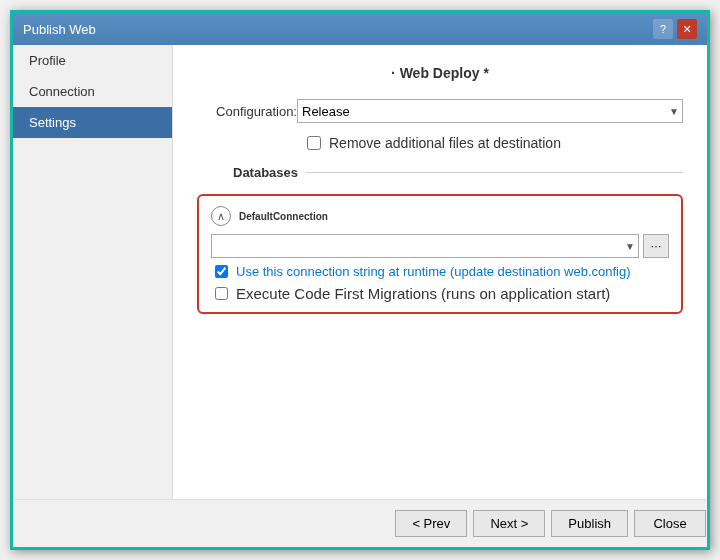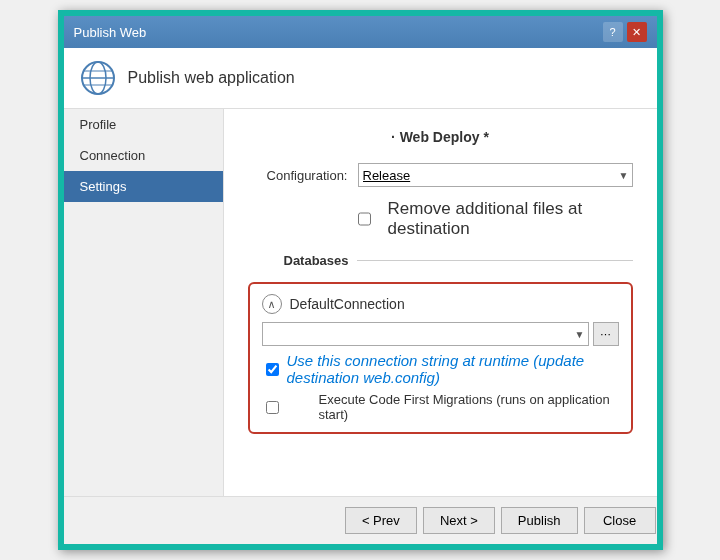--- a/index.html
+++ b/index.html
@@ -8,24 +8,24 @@
       font-size: 13px;
       background: #f0f0f0;
       display: flex;
       justify-content: center;
       align-items: center;
       width: 720px;
       height: 560px;
       overflow: hidden;
     }
     .dialog {
-      width: 605px;
+      width: 700px;
       height: 540px;
       background: #a21caf;
-      border: 6px solid #14b8a6;
+      border: 3px solid #14b8a6;
       box-shadow: 2px 2px 10px rgba(0,0,0,0.4);
       display: flex;
       flex-direction: column;
     }
     .title-bar {
       background: linear-gradient(to bottom, #5a8fc4, #4a7fb4);
       color: white;
       padding: 6px 10px;
       display: flex;
       align-items: center;
@@ -112,35 +112,33 @@
       text-align: center;
       font-weight: bold;
       font-size: 14px;
       color: #333;
       margin-bottom: 18px;
     }
     .form-row {
       display: flex;
       align-items: center;
       margin-bottom: 12px;
-      gap: 10px;
     }
     .form-label {
       width: 100px;
       text-align: right;
       color: #333;
       font-size: 13px;
       flex-shrink: 0;
     }
     .select-wrapper {
       flex: 1;
       position: relative;
       display: flex;
       align-items: center;
-      text-decoration: underline;
     }
     .select-wrapper select {
       width: 100%;
       height: 24px;
       border: 1px solid #aaa;
       background: white;
       font-size: 13px;
       padding: 0 4px;
       appearance: none;
       -webkit-appearance: none;
@@ -157,23 +155,22 @@
       align-items: center;
       gap: 8px;
       margin-bottom: 10px;
       margin-left: 110px;
     }
     .checkbox-row input[type=checkbox] {
       width: 14px;
       height: 14px;
     }
     .checkbox-label {
-      font-size: 17px;
-      color: #333;
-      margin-left: 9px;
+      font-size: 14px;
+      color: #333;
     }
     .section-divider {
       display: flex;
       align-items: center;
       margin: 14px 0 14px 0;
       gap: 8px;
     }
     .section-divider-label {
       font-size: 13px;
       font-weight: bold;
@@ -204,22 +201,22 @@
       border: 1px solid #888;
       border-radius: 50%;
       display: flex;
       align-items: center;
       justify-content: center;
       font-size: 11px;
       color: #555;
       flex-shrink: 0;
     }
     .db-name {
-      font-weight: normal;
-      font-size: 14px;
+      font-weight: bold;
+      font-size: 10px;
       color: #333;
     }
     .db-input-row {
       display: flex;
       align-items: center;
       gap: 4px;
     }
     .db-input-wrapper {
       flex: 1;
       position: relative;
@@ -253,35 +250,33 @@
       justify-content: center;
     }
     .db-checkbox-row {
       display: flex;
       align-items: center;
       gap: 8px;
       margin-top: 6px;
       margin-left: 4px;
     }
     .db-checkbox-label {
-      font-size: 15px;
+      font-size: 13px;
       color: #0078d7;
-      font-style: italic;
     }
     .db-checkbox-row2 {
       display: flex;
       align-items: center;
       gap: 8px;
       margin-top: 6px;
       margin-left: 4px;
     }
     .db-checkbox-label2 {
-      font-size: 13px;
-      color: #333;
-      margin-left: 32px;
+      font-size: 15px;
+      color: #333;
     }
     .footer {
       background: #f0f0f0;
       border-top: 1px solid #ddd;
       padding: 10px 1px;
       display: flex;
       justify-content: flex-end;
       gap: 6px;
       align-items: center;
     }
@@ -303,30 +298,20 @@
   <div class="title-bar">
     <div class="title-bar-left">
       <span>Publish Web</span>
     </div>
     <div class="title-bar-controls">
       <button class="tb-btn tb-btn-help">?</button>
       <button class="tb-btn tb-btn-close">✕</button>
     </div>
   </div>
 
-  <div class="header-area">
-    <svg class="globe-icon" viewBox="0 0 36 36">
-      <circle cx="18" cy="18" r="16" fill="none" stroke="#4a7fb4" stroke-width="2"></circle>
-      <ellipse cx="18" cy="18" rx="8" ry="16" fill="none" stroke="#4a7fb4" stroke-width="1.5"></ellipse>
-      <line x1="2" y1="18" x2="34" y2="18" stroke="#4a7fb4" stroke-width="1.5"></line>
-      <line x1="4" y1="11" x2="32" y2="11" stroke="#4a7fb4" stroke-width="1"></line>
-      <line x1="4" y1="25" x2="32" y2="25" stroke="#4a7fb4" stroke-width="1"></line>
-    </svg>
-    <span class="header-title">Publish web application</span>
-  </div>
 
   <div class="main-area">
 
     <div class="sidebar">
       <div class="sidebar-item">
         <span>Profile</span>
       </div>
       <div class="sidebar-item">
         <span>Connection</span>
       </div>

